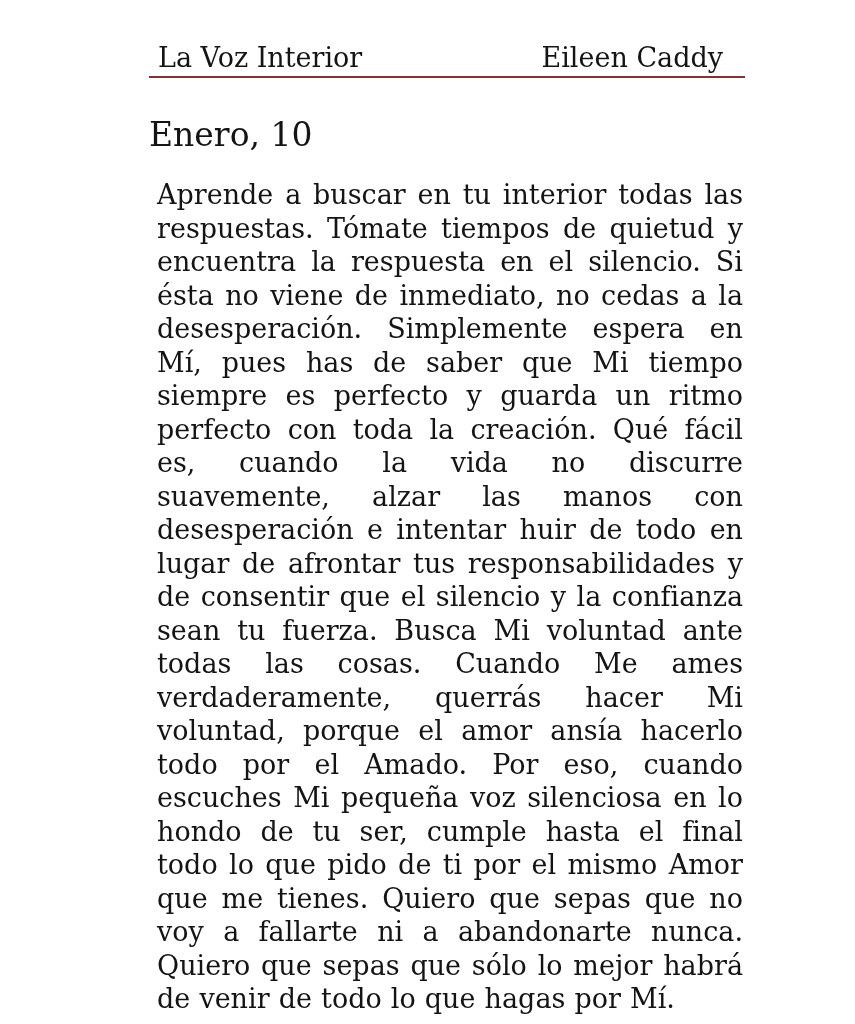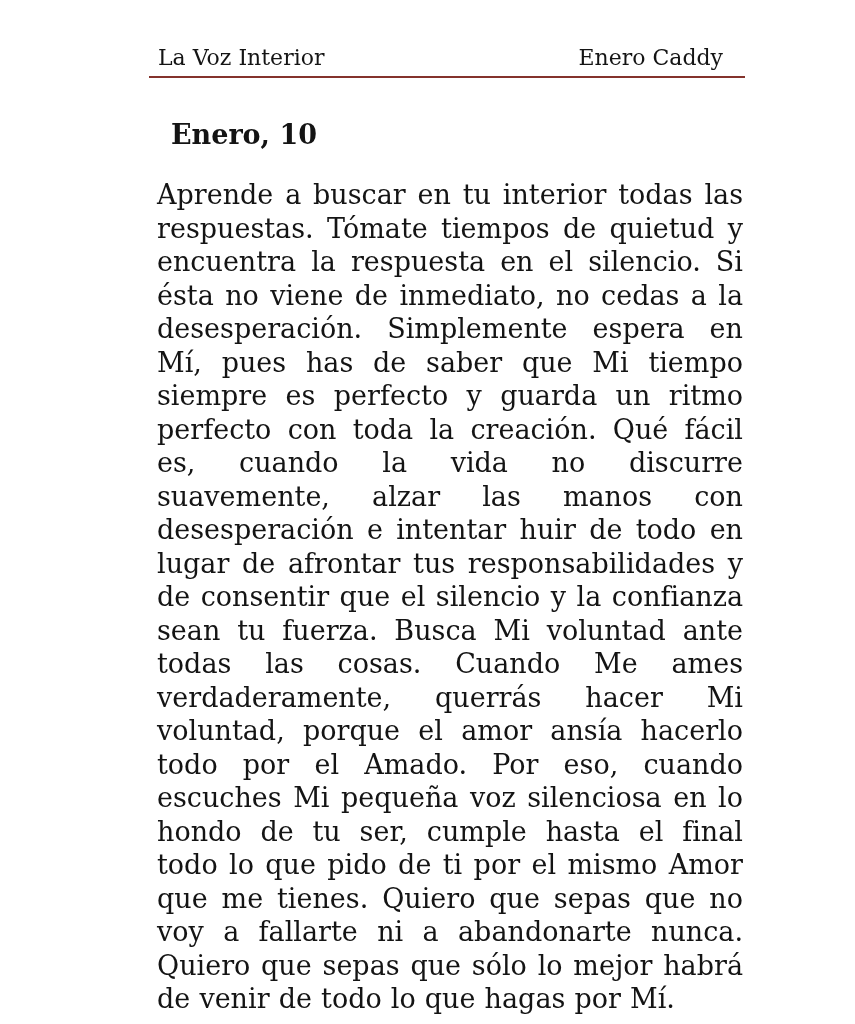--- a/index.html
+++ b/index.html
@@ -24,30 +24,30 @@
     left: 149px;
     top: 45px;
     width: 596px;
   }
   .page-header {
     border-bottom: 2.5px solid var(--header-rule);
     padding: 0 22px 5px 9px;
     display: flex;
     justify-content: space-between;
     align-items: baseline;
-    font-size: 22px;
+    font-size: 27px;
     line-height: 26px;
     color: var(--text);
   }
   .book-title { white-space: nowrap; }
   .author-name { white-space: nowrap; }
   .date-heading {
-    margin: 40px 0 0 22px;
-    font-size: 27px;
-    font-weight: bold;
+    margin: 40px 0 0 0;
+    font-size: 33px;
+    font-weight: normal;
     line-height: 33px;
     font-feature-settings: "onum" 1;
     color: var(--text);
   }
   .entry-paragraph {
     margin: 27px 0 0 0;
     padding: 0 2px 0 8px;
     font-size: 27px;
     line-height: 33.5px;
     text-align: justify;
@@ -57,21 +57,21 @@
     color: var(--text);
   }
 </style>
 </head>
 <body class="page">
 
 <div class="content">
 
   <header class="page-header">
     <span class="book-title">La Voz Interior</span>
-    <span class="author-name">Enero Caddy</span>
+    <span class="author-name">Eileen Caddy</span>
   </header>
 
   <main>
     <h2 class="date-heading">Enero, 10</h2>
 
     <p class="entry-paragraph">Aprende a buscar en tu interior todas las respuestas. Tómate tiempos de quietud y encuentra la respuesta en el silencio. Si ésta no viene de inmediato, no cedas a la desesperación. Simplemente espera en Mí, pues has de saber que Mi tiempo siempre es perfecto y guarda un ritmo perfecto con toda la creación. Qué fácil es, cuando la vida no discurre suavemente, alzar las manos con desesperación e intentar huir de todo en lugar de afrontar tus responsabilidades y de consentir que el silencio y la confianza sean tu fuerza. Busca Mi voluntad ante todas las cosas. Cuando Me ames verdaderamente, querrás hacer Mi voluntad, porque el amor ansía hacerlo todo por el Amado. Por eso, cuando escuches Mi pequeña voz silenciosa en lo hondo de tu ser, cumple hasta el final todo lo que pido de ti por el mismo Amor que me tienes. Quiero que sepas que no voy a fallarte ni a abandonarte nunca. Quiero que sepas que sólo lo mejor habrá de venir de todo lo que hagas por Mí.</p>
   </main>
 
 </div>
 

